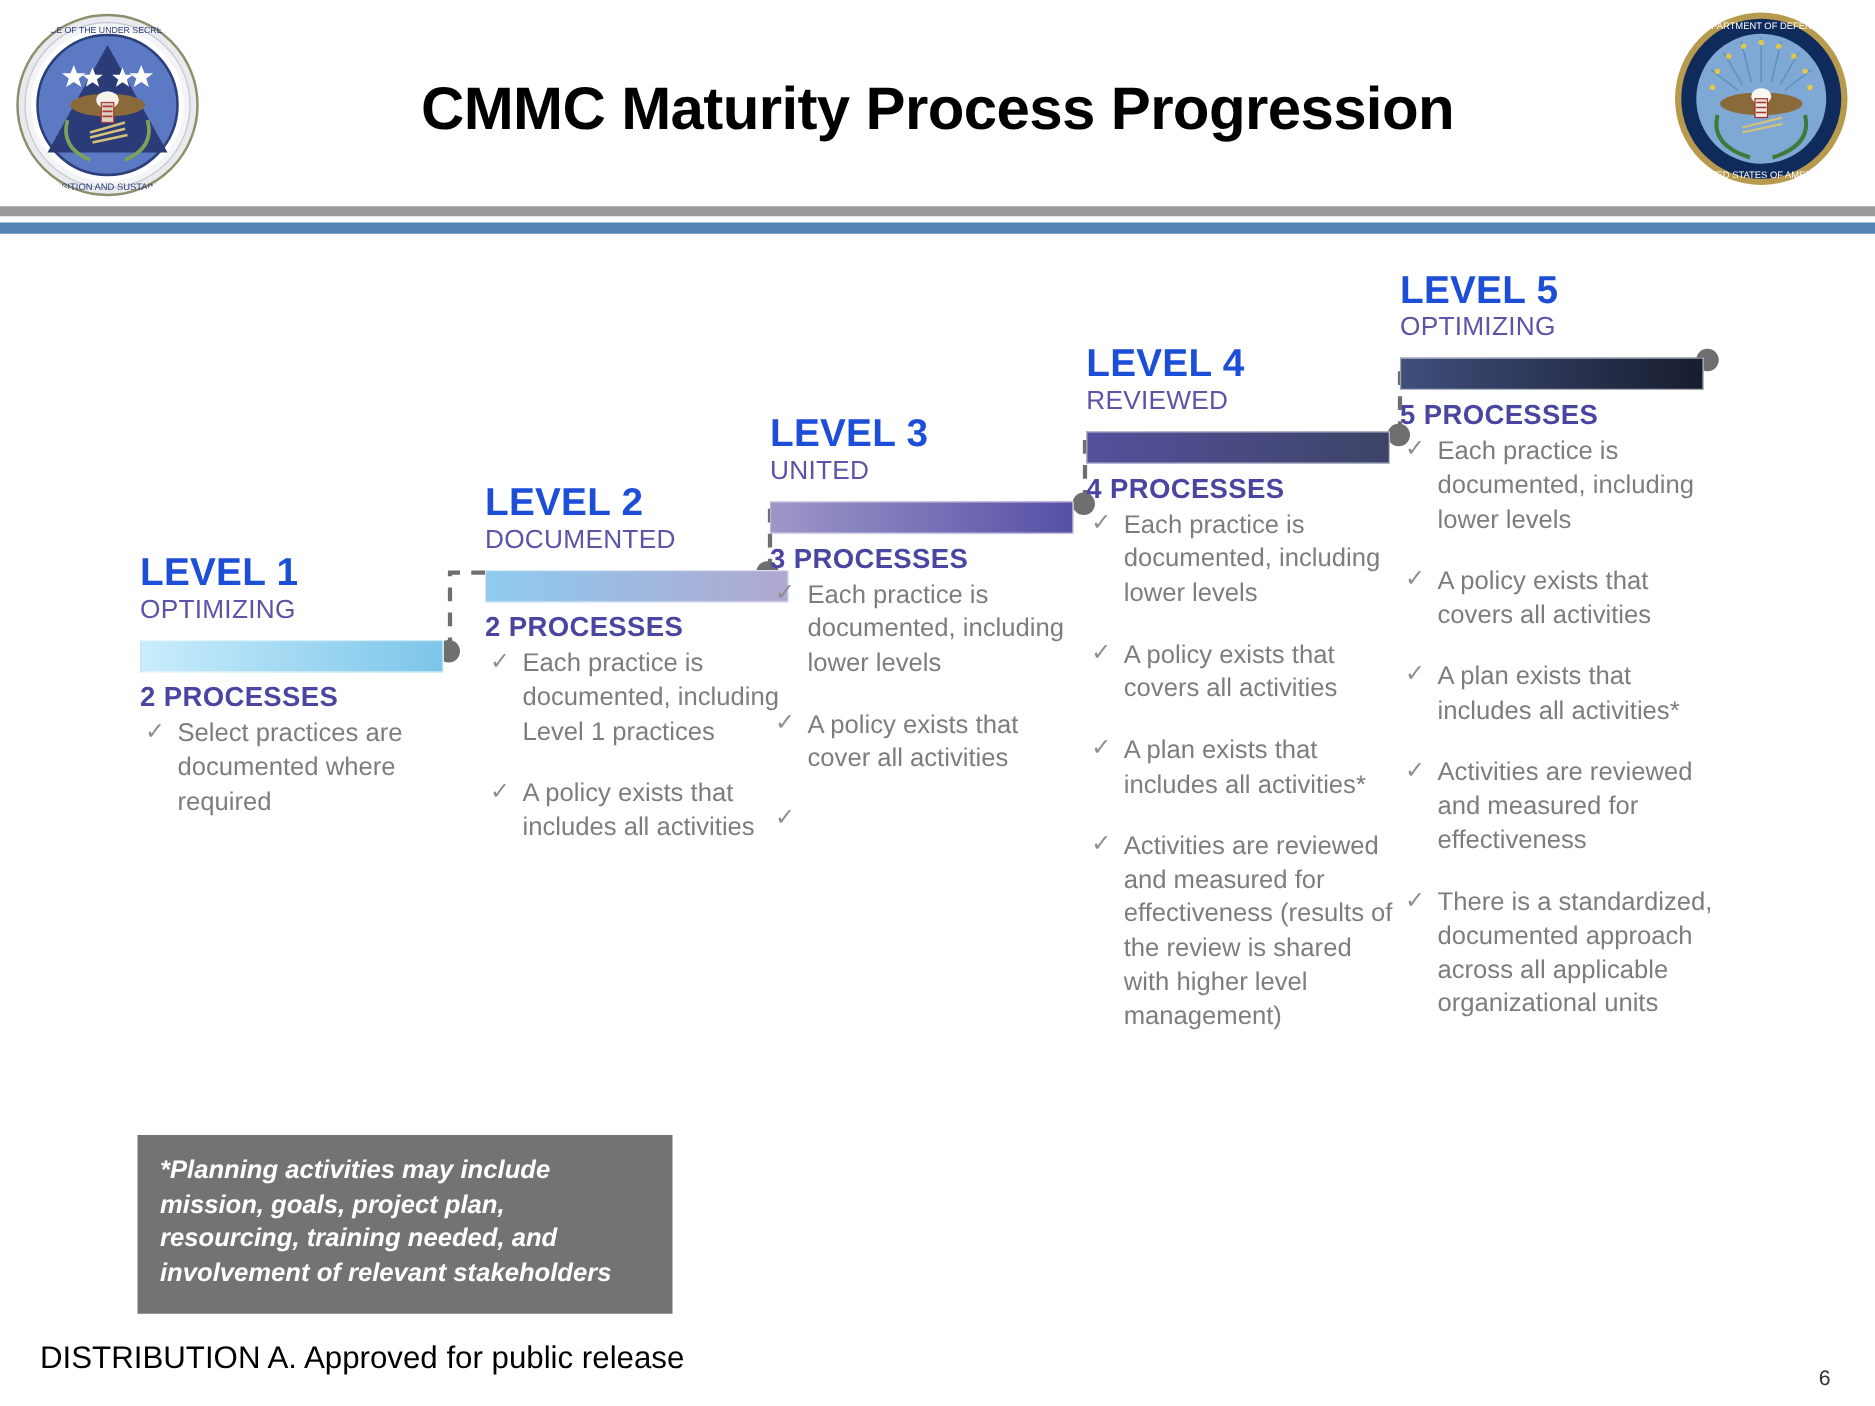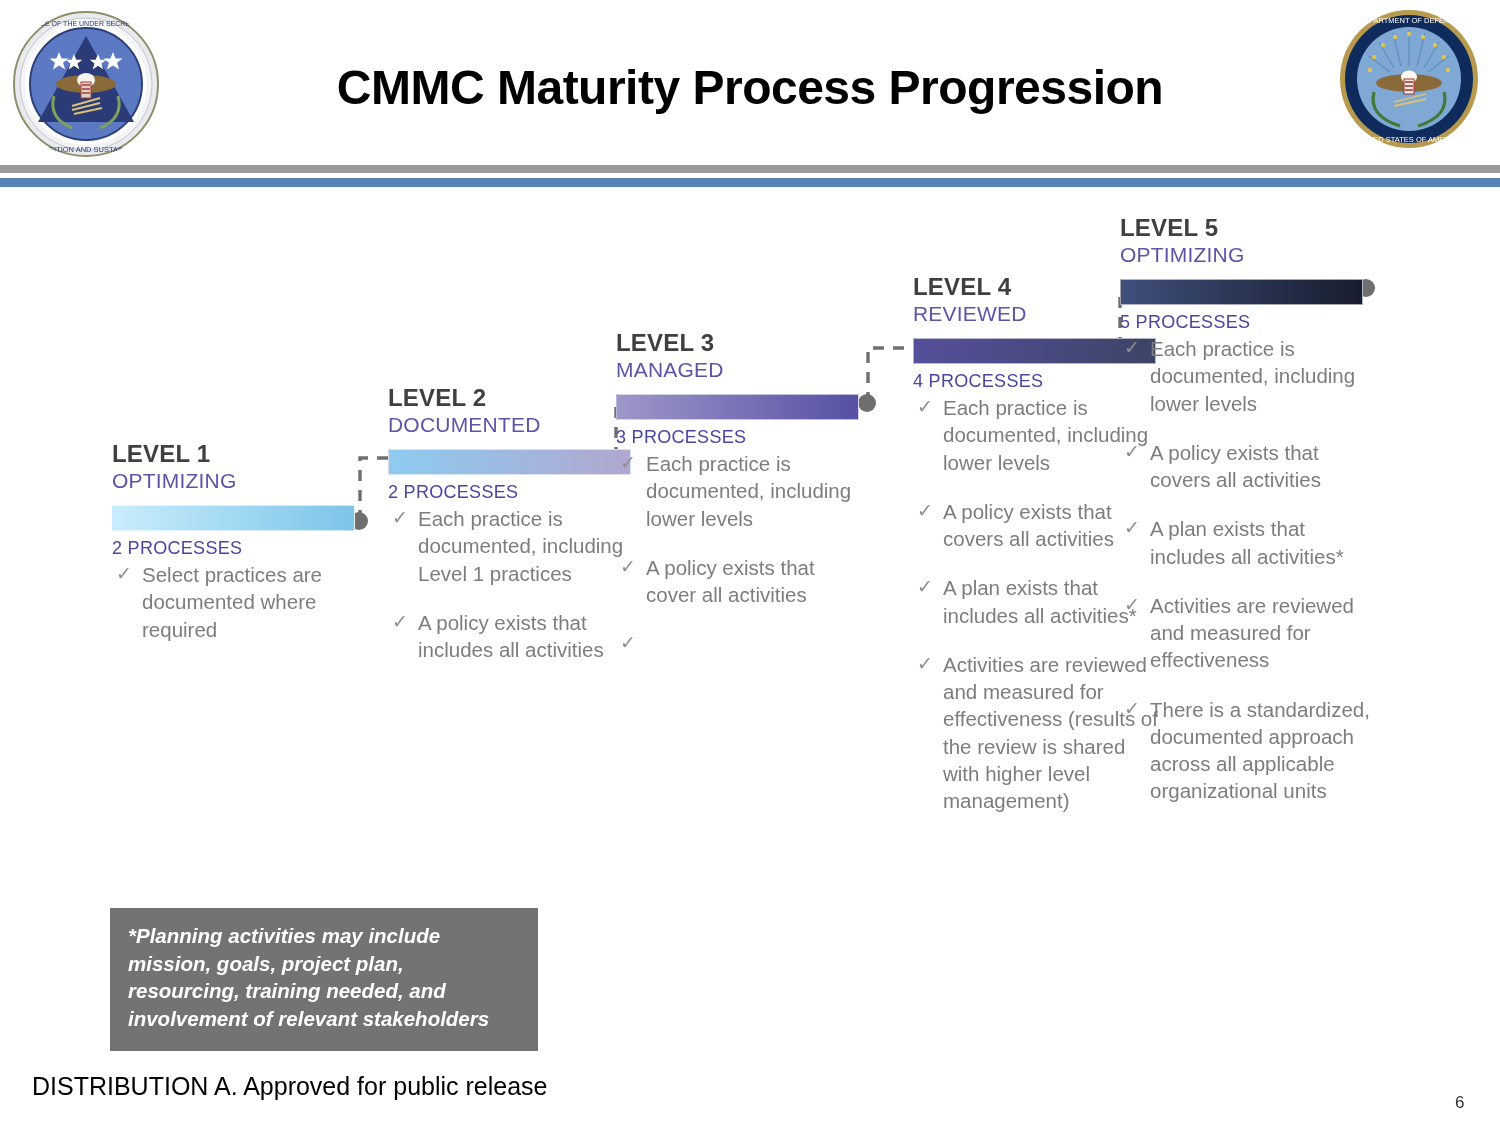--- a/index.html
+++ b/index.html
@@ -49,23 +49,23 @@
     position: absolute;
     left: 0; top: 178px; width: 1500px; height: 9px;
     background: #5585b5;
   }
 
   
   .level {
     position: absolute;
   }
   .level-title {
-    font-size: 24px;
+    font-size: 31px;
     font-weight: bold;
-    color: #404040;
+    color: #1d4ed8;
     letter-spacing: 0.2px;
     line-height: 1.0;
     margin: 0 0 4px 0;
     white-space: nowrap;
   }
   .level-sub {
     font-size: 21px;
     font-weight: normal;
     color: #5b55a8;
     letter-spacing: 0.2px;
@@ -74,22 +74,22 @@
     white-space: nowrap;
   }
   .level-bar {
     height: 26px;
     width: 243px;
     margin: 0 0 7px 0;
     border: 1px solid rgba(255,255,255,0.6);
     box-sizing: border-box;
   }
   .level-count {
-    font-size: 18px;
-    font-weight: normal;
+    font-size: 22px;
+    font-weight: bold;
     color: #4a45a0;
     letter-spacing: 0.3px;
     margin: 0 0 2px 0;
     white-space: nowrap;
   }
   ul.bullets {
     list-style: none;
     margin: 0;
     padding: 0;
   }
@@ -107,21 +107,21 @@
     top: 0px;
     font-size: 19px;
     color: #8e8e8e;
     line-height: 1.33;
   }
 
   
   #level-1 { left: 112px; top: 442px; width: 252px; }
   #level-2 { left: 364px; top: 386px; width: 250px; margin-left: 24px; }
   #level-3 { left: 616px; top: 331px; width: 252px; }
-  #level-4 { left: 869px; top: 275px; width: 252px; margin-left: 44px; }
+  #level-4 { left: 869px; top: 275px; width: 252px; }
   #level-5 { left: 1120px; top: 216px; width: 260px; }
 
   #level-1 .level-bar { background: linear-gradient(90deg, #c9edfc 0%, #7cc5e9 100%); }
   #level-2 .level-bar { background: linear-gradient(90deg, #8ecbef 0%, #b0a7d0 100%); }
   #level-3 .level-bar { background: linear-gradient(90deg, #9d97c8 0%, #5650a6 100%); }
   #level-4 .level-bar { background: linear-gradient(90deg, #55509c 0%, #3c4466 100%); }
   #level-5 .level-bar { background: linear-gradient(90deg, #3f4f7c 0%, #171d2e 100%); }
 
   
   #connectors {
@@ -287,21 +287,21 @@
     <div class="level-bar"></div>
     <div class="level-count">2 PROCESSES</div>
     <ul class="bullets">
       <li><span class="tick">✓</span><span>Each practice is documented, including Level 1 practices</span></li>
       <li><span class="tick">✓</span><span>A policy exists that includes all activities</span></li>
     </ul>
   </div>
 
   <div class="level" id="level-3">
     <div class="level-title">LEVEL 3</div>
-    <div class="level-sub">MANAGED</div>
+    <div class="level-sub">UNITED</div>
     <div class="level-bar"></div>
     <div class="level-count">3 PROCESSES</div>
     <ul class="bullets">
       <li><span class="tick">✓</span><span>Each practice is documented, including lower levels</span></li>
       <li><span class="tick">✓</span><span>A policy exists that cover all activities</span></li>
       <li><span class="tick">✓</span></li>
     </ul>
   </div>
 
   <div class="level" id="level-4">

